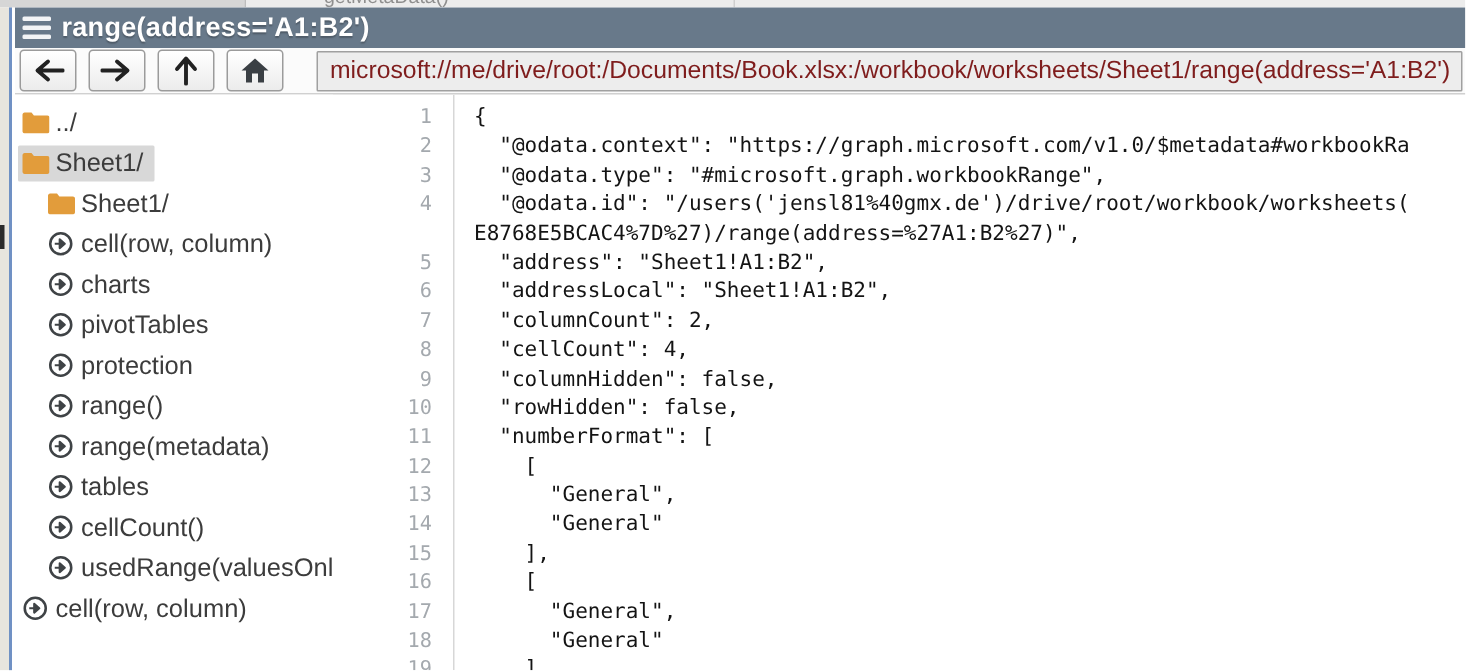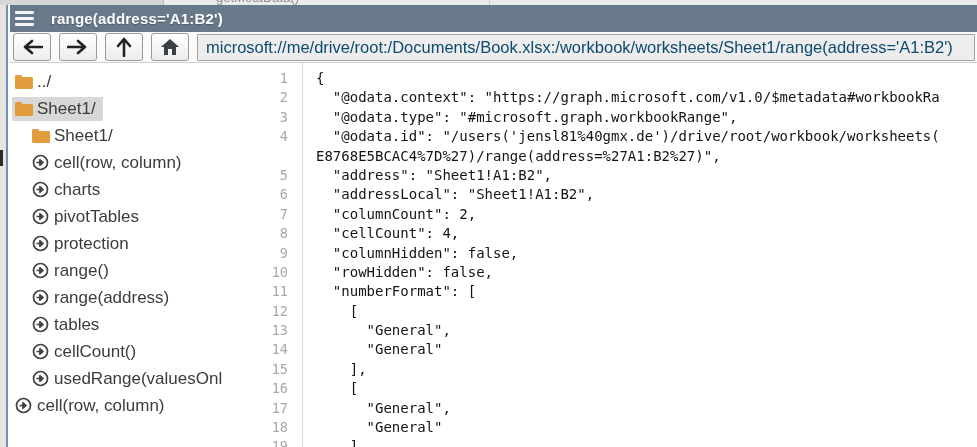--- a/index.html
+++ b/index.html
@@ -30,38 +30,38 @@
   
   .window { position:absolute; left:10px; top:5px; right:0; bottom:0; display:flex; flex-direction:column; background:#fff; }
 
   .titlebar {
     height:27px; background:#68798a; display:flex; align-items:center;
     flex:0 0 27px;
   }
   .hamburger { width:19px; margin-left:5px; display:flex; flex-direction:column; gap:3px; cursor:pointer; }
   .hamburger i { display:block; height:3px; background:#f2f4f6; border-radius:1px; }
   .title-text {
-    color:#ffffff; font-weight:bold; font-size:15px; margin-left:17px;
+    color:#ffffff; font-weight:bold; font-size:18px; margin-left:7px;
     text-shadow:0 1px 1px rgba(0,0,0,0.25); letter-spacing:0.2px;
   }
 
   .toolbar {
     height:31px; flex:0 0 31px; background:#fbfbfb; border-bottom:1px solid #d0d0d0;
     display:flex; align-items:center; padding-left:3px;
   }
   .nav-btn {
     width:38px; height:28px; margin-right:8px; background:linear-gradient(#ffffff,#ececec);
     border:1px solid #9b9b9b; border-radius:3px; display:flex; align-items:center; justify-content:center;
     cursor:pointer;
   }
   .nav-btn svg { display:block; }
   .addressbar {
     flex:1; height:27px; margin-right:2px; background:#ededed; border:1px solid #a0a0a0;
     border-radius:1px; display:flex; align-items:center; padding-left:8px;
-    font-size:16.5px; color:#0c4a6e; white-space:nowrap; overflow:hidden;
+    font-size:16.5px; color:#7f1d1d; white-space:nowrap; overflow:hidden;margin-left:14px;
   }
 
   .content { flex:1; display:flex; overflow:hidden; }
 
   .sidebar {
     width:212px; flex:0 0 212px; padding-top:5px; overflow:hidden; background:#ffffff;
   }
   .side-item {
     height:27px; display:flex; align-items:center; white-space:nowrap;
     padding-left:2px; cursor:pointer;
@@ -230,21 +230,21 @@
             </span>
           </div>
           <div class="side-item lvl1">
             <span class="hl">
               <span class="icon">
                 <svg width="17" height="17" viewBox="0 0 17 17">
                   <circle cx="8.5" cy="8.5" r="7" fill="none" stroke="#3f4346" stroke-width="1.7"></circle>
                   <path d="M4.5 8.5 H10 M7.8 5.6 L11.2 8.5 L7.8 11.4 Z" fill="#3f4346" stroke="#3f4346" stroke-width="1.4" stroke-linejoin="round"></path>
                 </svg>
               </span>
-              <span class="lbl">range(address)</span>
+              <span class="lbl">range(metadata)</span>
             </span>
           </div>
           <div class="side-item lvl1">
             <span class="hl">
               <span class="icon">
                 <svg width="17" height="17" viewBox="0 0 17 17">
                   <circle cx="8.5" cy="8.5" r="7" fill="none" stroke="#3f4346" stroke-width="1.7"></circle>
                   <path d="M4.5 8.5 H10 M7.8 5.6 L11.2 8.5 L7.8 11.4 Z" fill="#3f4346" stroke="#3f4346" stroke-width="1.4" stroke-linejoin="round"></path>
                 </svg>
               </span>

